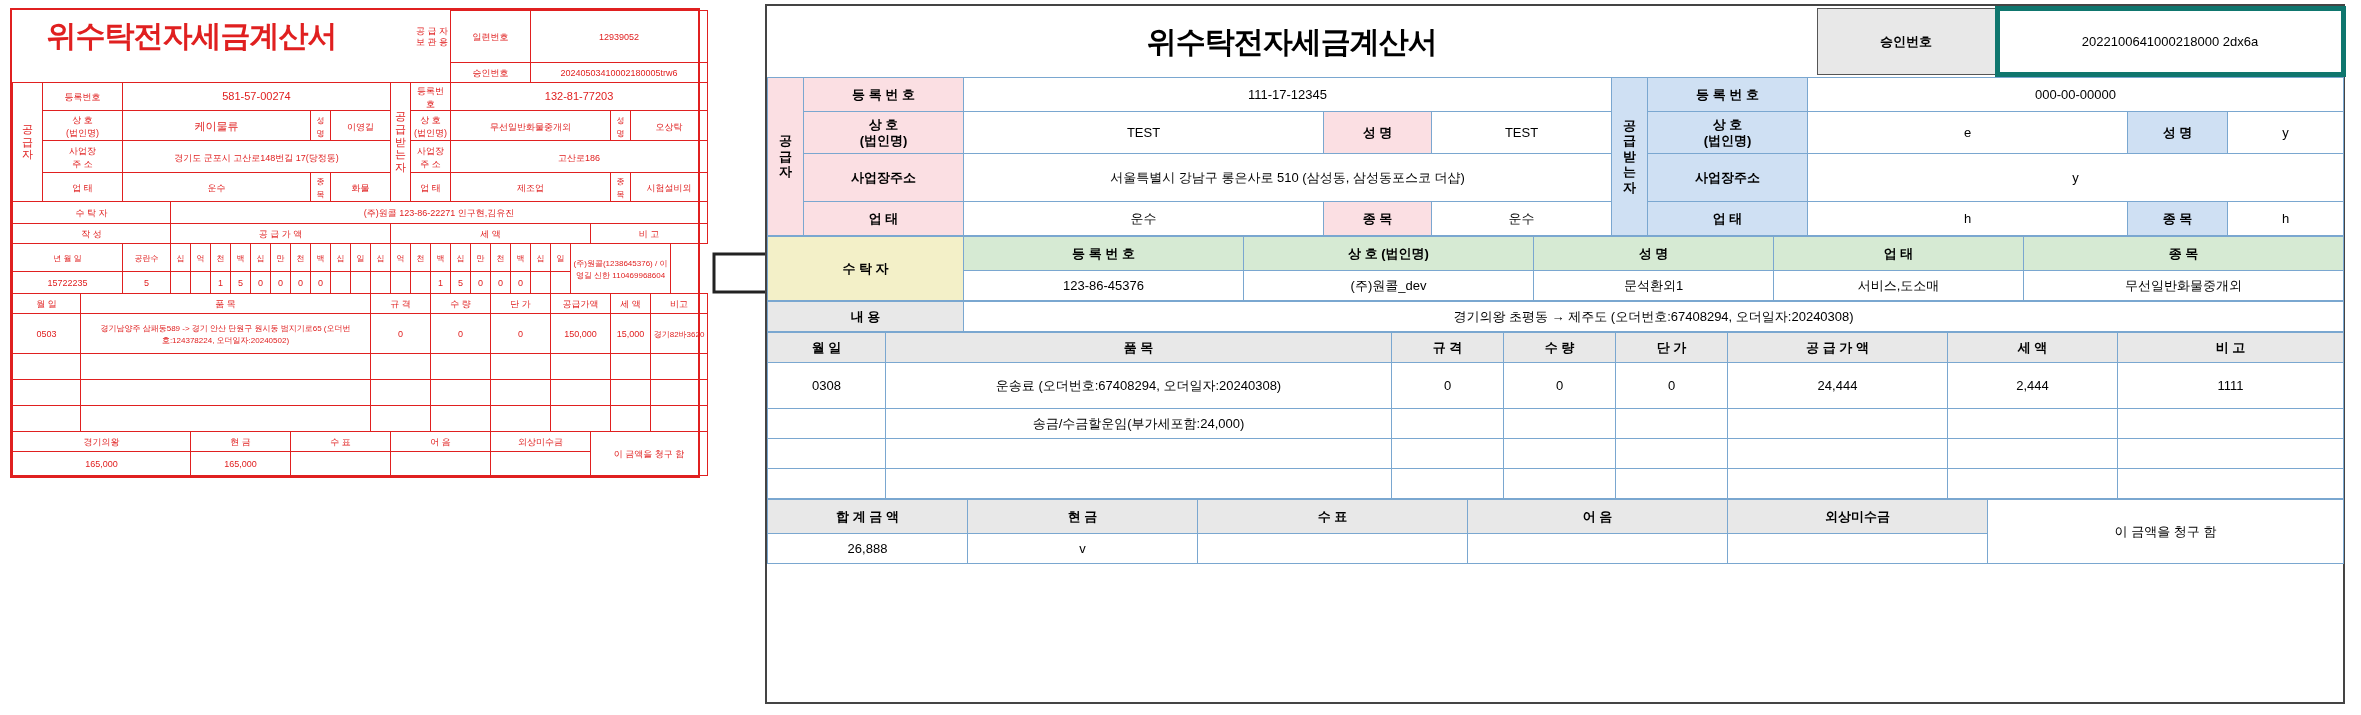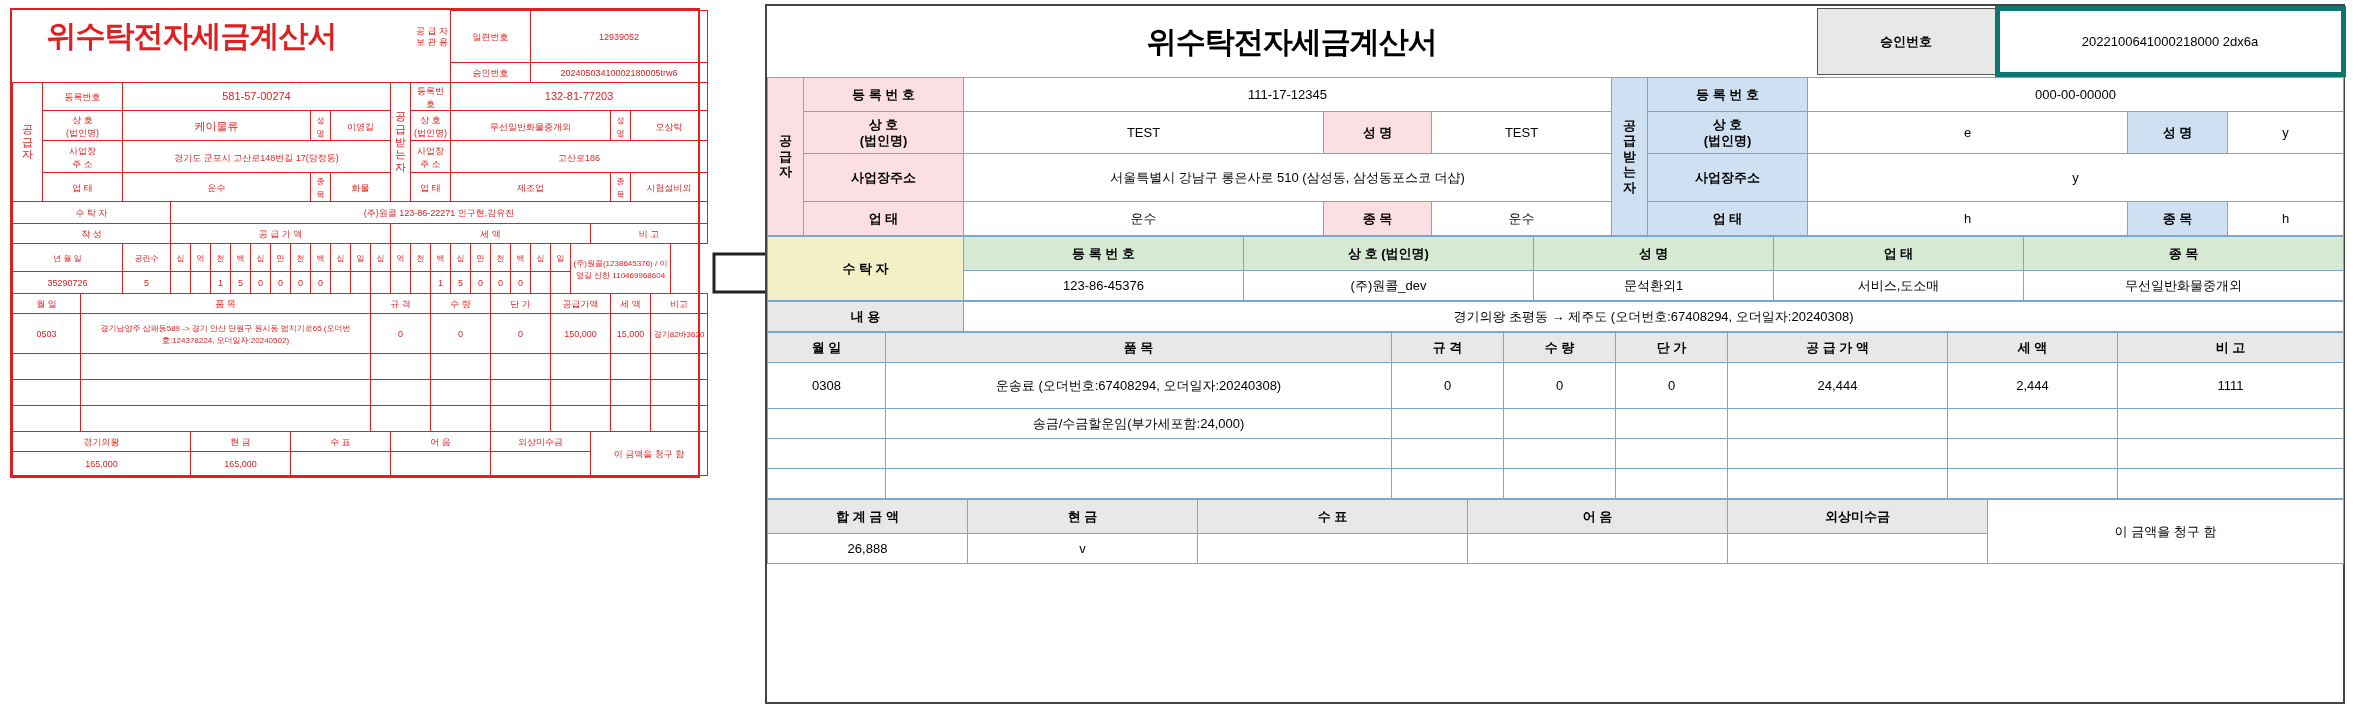--- a/index.html
+++ b/index.html
@@ -162,21 +162,21 @@
         <td><span class="xs">십</span></td>
         <td><span class="xs">만</span></td>
         <td><span class="xs">천</span></td>
         <td><span class="xs">백</span></td>
         <td><span class="xs">십</span></td>
         <td><span class="xs">일</span></td>
         <td colspan="5" rowspan="2"><span class="xs">(주)원콜(1238645376) / 이영길 신한 110469968604</span></td>
       </tr>
 
       <tr style="height:22px">
-        <td colspan="3"><span class="sm">35290726</span></td>
+        <td colspan="3"><span class="sm">15722235</span></td>
         <td><span class="sm">5</span></td>
         <td></td>
         <td></td>
         <td><span class="sm">1</span></td>
         <td><span class="sm">5</span></td>
         <td><span class="sm">0</span></td>
         <td><span class="sm">0</span></td>
         <td><span class="sm">0</span></td>
         <td><span class="sm">0</span></td>
         <td></td>

